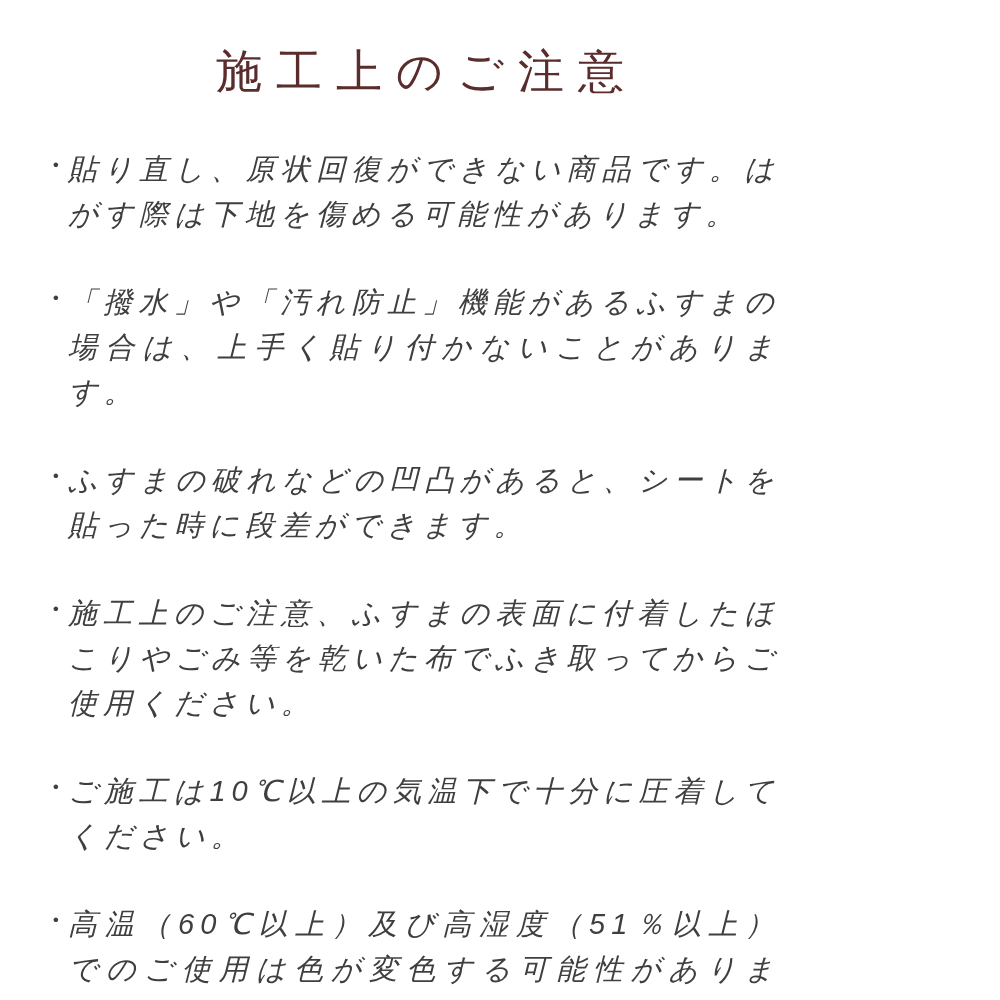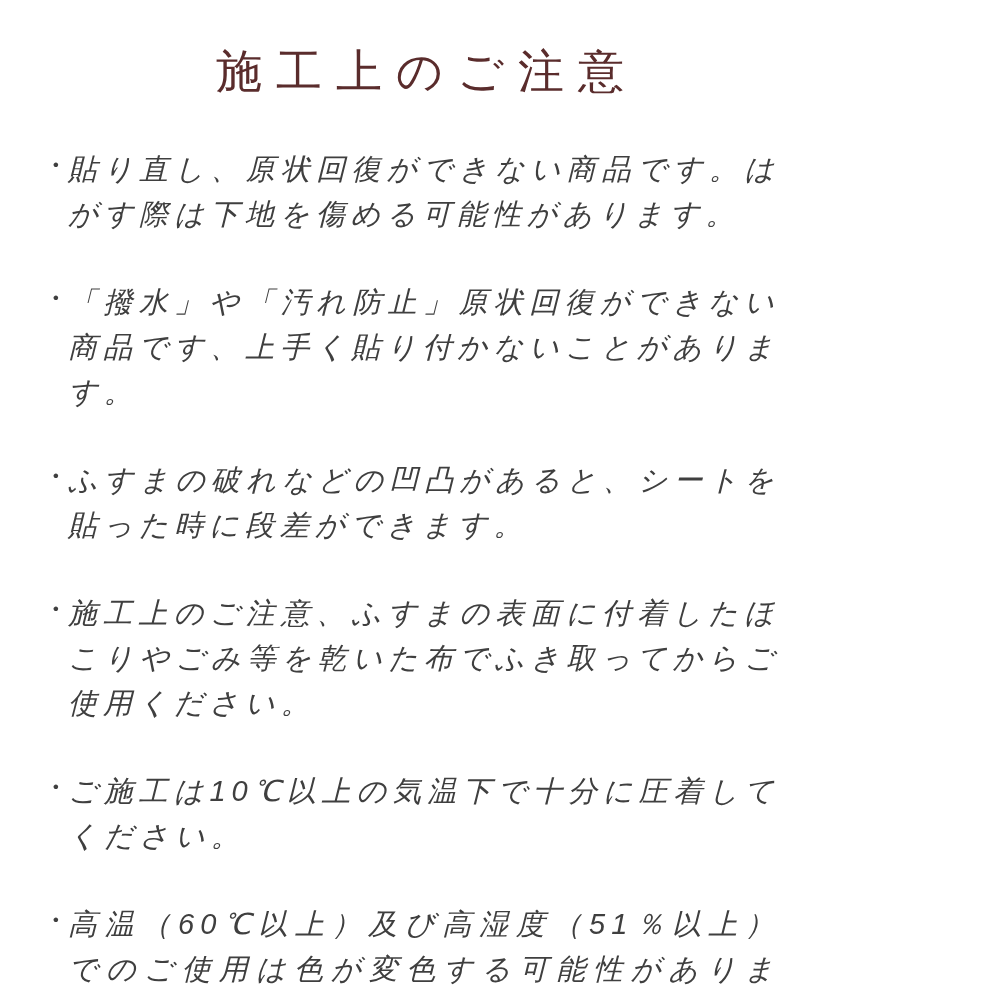--- a/index.html
+++ b/index.html
@@ -67,21 +67,21 @@
 
   <div class="list">
 
     <div class="item">
       <span class="bullet">・</span>
       <p class="text">貼り直し、原状回復ができない商品です。はがす際は下地を傷める可能性があります。</p>
     </div>
 
     <div class="item">
       <span class="bullet">・</span>
-      <p class="text">「撥水」や「汚れ防止」原状回復ができない商品です、上手く貼り付かないことがあります。</p>
+      <p class="text">「撥水」や「汚れ防止」機能があるふすまの場合は、上手く貼り付かないことがあります。</p>
     </div>
 
     <div class="item">
       <span class="bullet">・</span>
       <p class="text">ふすまの破れなどの凹凸があると、シートを貼った時に段差ができます。</p>
     </div>
 
     <div class="item">
       <span class="bullet">・</span>
       <p class="text">施工上のご注意、ふすまの表面に付着したほこりやごみ等を乾いた布でふき取ってからご使用ください。</p>

